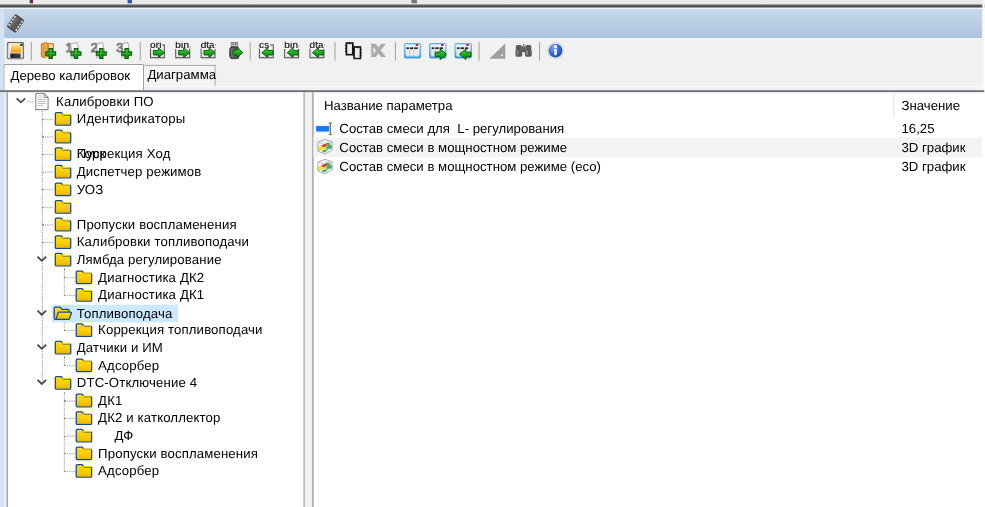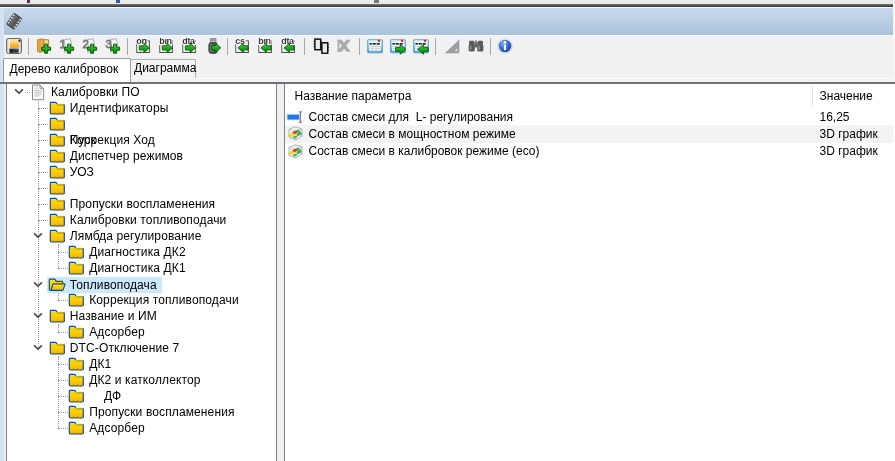--- a/index.html
+++ b/index.html
@@ -413,42 +413,42 @@
         <path d="M1.1 1.4 L5 5.1 L8.9 1.4" fill="none" stroke="#484848" stroke-width="1.6"></path>
       </svg>
     </div>
 <div class="abs" style="left:48.7px;top:309px">
       <svg width="17" height="14" viewBox="0 0 17 14">
 <path d="M1.3 3 L1.3 11.9 Q1.3 12.8 2.2 12.8 L14.4 12.8 Q15.3 12.8 15.3 11.9 L15.3 4.5 Q15.3 3.6 14.4 3.6 L8.2 3.6 L7.2 1.9 Q6.9 1.4 6.3 1.4 L2.2 1.4 Q1.3 1.4 1.3 2.3 Z" fill="url(#fold)" stroke="#16498f" stroke-width="1.15"></path>
 <path d="M2 4.4 L7.3 4.4 L8.1 3.2 L14.7 3.2" fill="none" stroke="#f5cf00" stroke-width="1.1"></path>
 <path d="M2 11.9 L14.6 11.9" stroke="#e8ae00" stroke-width="0.9" opacity="0.8"></path>
 </svg>
     </div>
-<div class="abs t12" style="left:69.8px;top:308px;height:16px;line-height:16px;letter-spacing:0.12px">Название и ИМ</div>
+<div class="abs t12" style="left:69.8px;top:308px;height:16px;line-height:16px;letter-spacing:0.12px">Датчики и ИМ</div>
 <div class="abs" style="left:68.3px;top:325px">
       <svg width="17" height="14" viewBox="0 0 17 14">
 <path d="M1.3 3 L1.3 11.9 Q1.3 12.8 2.2 12.8 L14.4 12.8 Q15.3 12.8 15.3 11.9 L15.3 4.5 Q15.3 3.6 14.4 3.6 L8.2 3.6 L7.2 1.9 Q6.9 1.4 6.3 1.4 L2.2 1.4 Q1.3 1.4 1.3 2.3 Z" fill="url(#fold)" stroke="#16498f" stroke-width="1.15"></path>
 <path d="M2 4.4 L7.3 4.4 L8.1 3.2 L14.7 3.2" fill="none" stroke="#f5cf00" stroke-width="1.1"></path>
 <path d="M2 11.9 L14.6 11.9" stroke="#e8ae00" stroke-width="0.9" opacity="0.8"></path>
 </svg>
     </div>
 <div class="abs t12" style="left:89.2px;top:324px;height:16px;line-height:16px;letter-spacing:0.12px">Адсорбер</div>
 <div class="abs" style="left:32.5px;top:344.4px">
       <svg width="10" height="7" viewBox="0 0 10 7">
         <path d="M1.1 1.4 L5 5.1 L8.9 1.4" fill="none" stroke="#484848" stroke-width="1.6"></path>
       </svg>
     </div>
 <div class="abs" style="left:48.7px;top:341px">
       <svg width="17" height="14" viewBox="0 0 17 14">
 <path d="M1.3 3 L1.3 11.9 Q1.3 12.8 2.2 12.8 L14.4 12.8 Q15.3 12.8 15.3 11.9 L15.3 4.5 Q15.3 3.6 14.4 3.6 L8.2 3.6 L7.2 1.9 Q6.9 1.4 6.3 1.4 L2.2 1.4 Q1.3 1.4 1.3 2.3 Z" fill="url(#fold)" stroke="#16498f" stroke-width="1.15"></path>
 <path d="M2 4.4 L7.3 4.4 L8.1 3.2 L14.7 3.2" fill="none" stroke="#f5cf00" stroke-width="1.1"></path>
 <path d="M2 11.9 L14.6 11.9" stroke="#e8ae00" stroke-width="0.9" opacity="0.8"></path>
 </svg>
     </div>
-<div class="abs t12" style="left:69.8px;top:340px;height:16px;line-height:16px;letter-spacing:0.12px">DTC-Отключение 7</div>
+<div class="abs t12" style="left:69.8px;top:340px;height:16px;line-height:16px;letter-spacing:0.12px">DTC-Отключение 4</div>
 <div class="abs" style="left:68.3px;top:357px">
       <svg width="17" height="14" viewBox="0 0 17 14">
 <path d="M1.3 3 L1.3 11.9 Q1.3 12.8 2.2 12.8 L14.4 12.8 Q15.3 12.8 15.3 11.9 L15.3 4.5 Q15.3 3.6 14.4 3.6 L8.2 3.6 L7.2 1.9 Q6.9 1.4 6.3 1.4 L2.2 1.4 Q1.3 1.4 1.3 2.3 Z" fill="url(#fold)" stroke="#16498f" stroke-width="1.15"></path>
 <path d="M2 4.4 L7.3 4.4 L8.1 3.2 L14.7 3.2" fill="none" stroke="#f5cf00" stroke-width="1.1"></path>
 <path d="M2 11.9 L14.6 11.9" stroke="#e8ae00" stroke-width="0.9" opacity="0.8"></path>
 </svg>
     </div>
 <div class="abs t12" style="left:89.2px;top:356px;height:16px;line-height:16px;letter-spacing:0.12px">ДК1</div>
 <div class="abs" style="left:68.3px;top:373px">
       <svg width="17" height="14" viewBox="0 0 17 14">
@@ -518,14 +518,14 @@
 <path d="M2 4.2 L8.4 6.6 L15 4 M8.4 6.6 L8.6 15" fill="none" stroke="#c2c7cb" stroke-width="0.8"></path>
 <path d="M4.6 7.8 L8.6 5.6 L11.4 6.9 L7.6 9.2 Z" fill="#d63a2a"></path>
 <path d="M8.6 5.6 L11 4.6 L13.4 6 L11.4 6.9 Z" fill="#3dae44"></path>
 <path d="M11.4 6.9 L13.6 6.2 L14.2 8 L12.2 10.4 L10 11.4 L9.6 9 Z" fill="#43b04a"></path>
 <path d="M13.2 8.4 L14.6 7.6 L14.4 9.8 L13 10.8 Z" fill="#3f7fd9"></path>
 <path d="M1.6 9.4 L4.6 7.8 L7.6 9.2 L8.8 8.6 L8.6 10.2 L4.4 11.4 Z" fill="#f2df2b"></path>
 <path d="M1.6 9.4 L4.4 11.4 L3.2 11.8 L1.2 10.2 Z" fill="#e8c81f"></path>
 <path d="M5.4 11.8 L9.6 10.8 L10.4 12.2 L7.2 13.6 Z" fill="#49b14e"></path>
 </svg>
     </div>
-<div class="abs t12" style="left:308.5px;top:143px;height:16px;line-height:16px">Состав смеси в калибровок режиме (eco)</div>
+<div class="abs t12" style="left:308.5px;top:143px;height:16px;line-height:16px">Состав смеси в мощностном режиме (eco)</div>
 <div class="abs t12" style="left:819.5px;top:143px;height:16px;line-height:16px">3D график</div>
   </div>
 </body></html>

